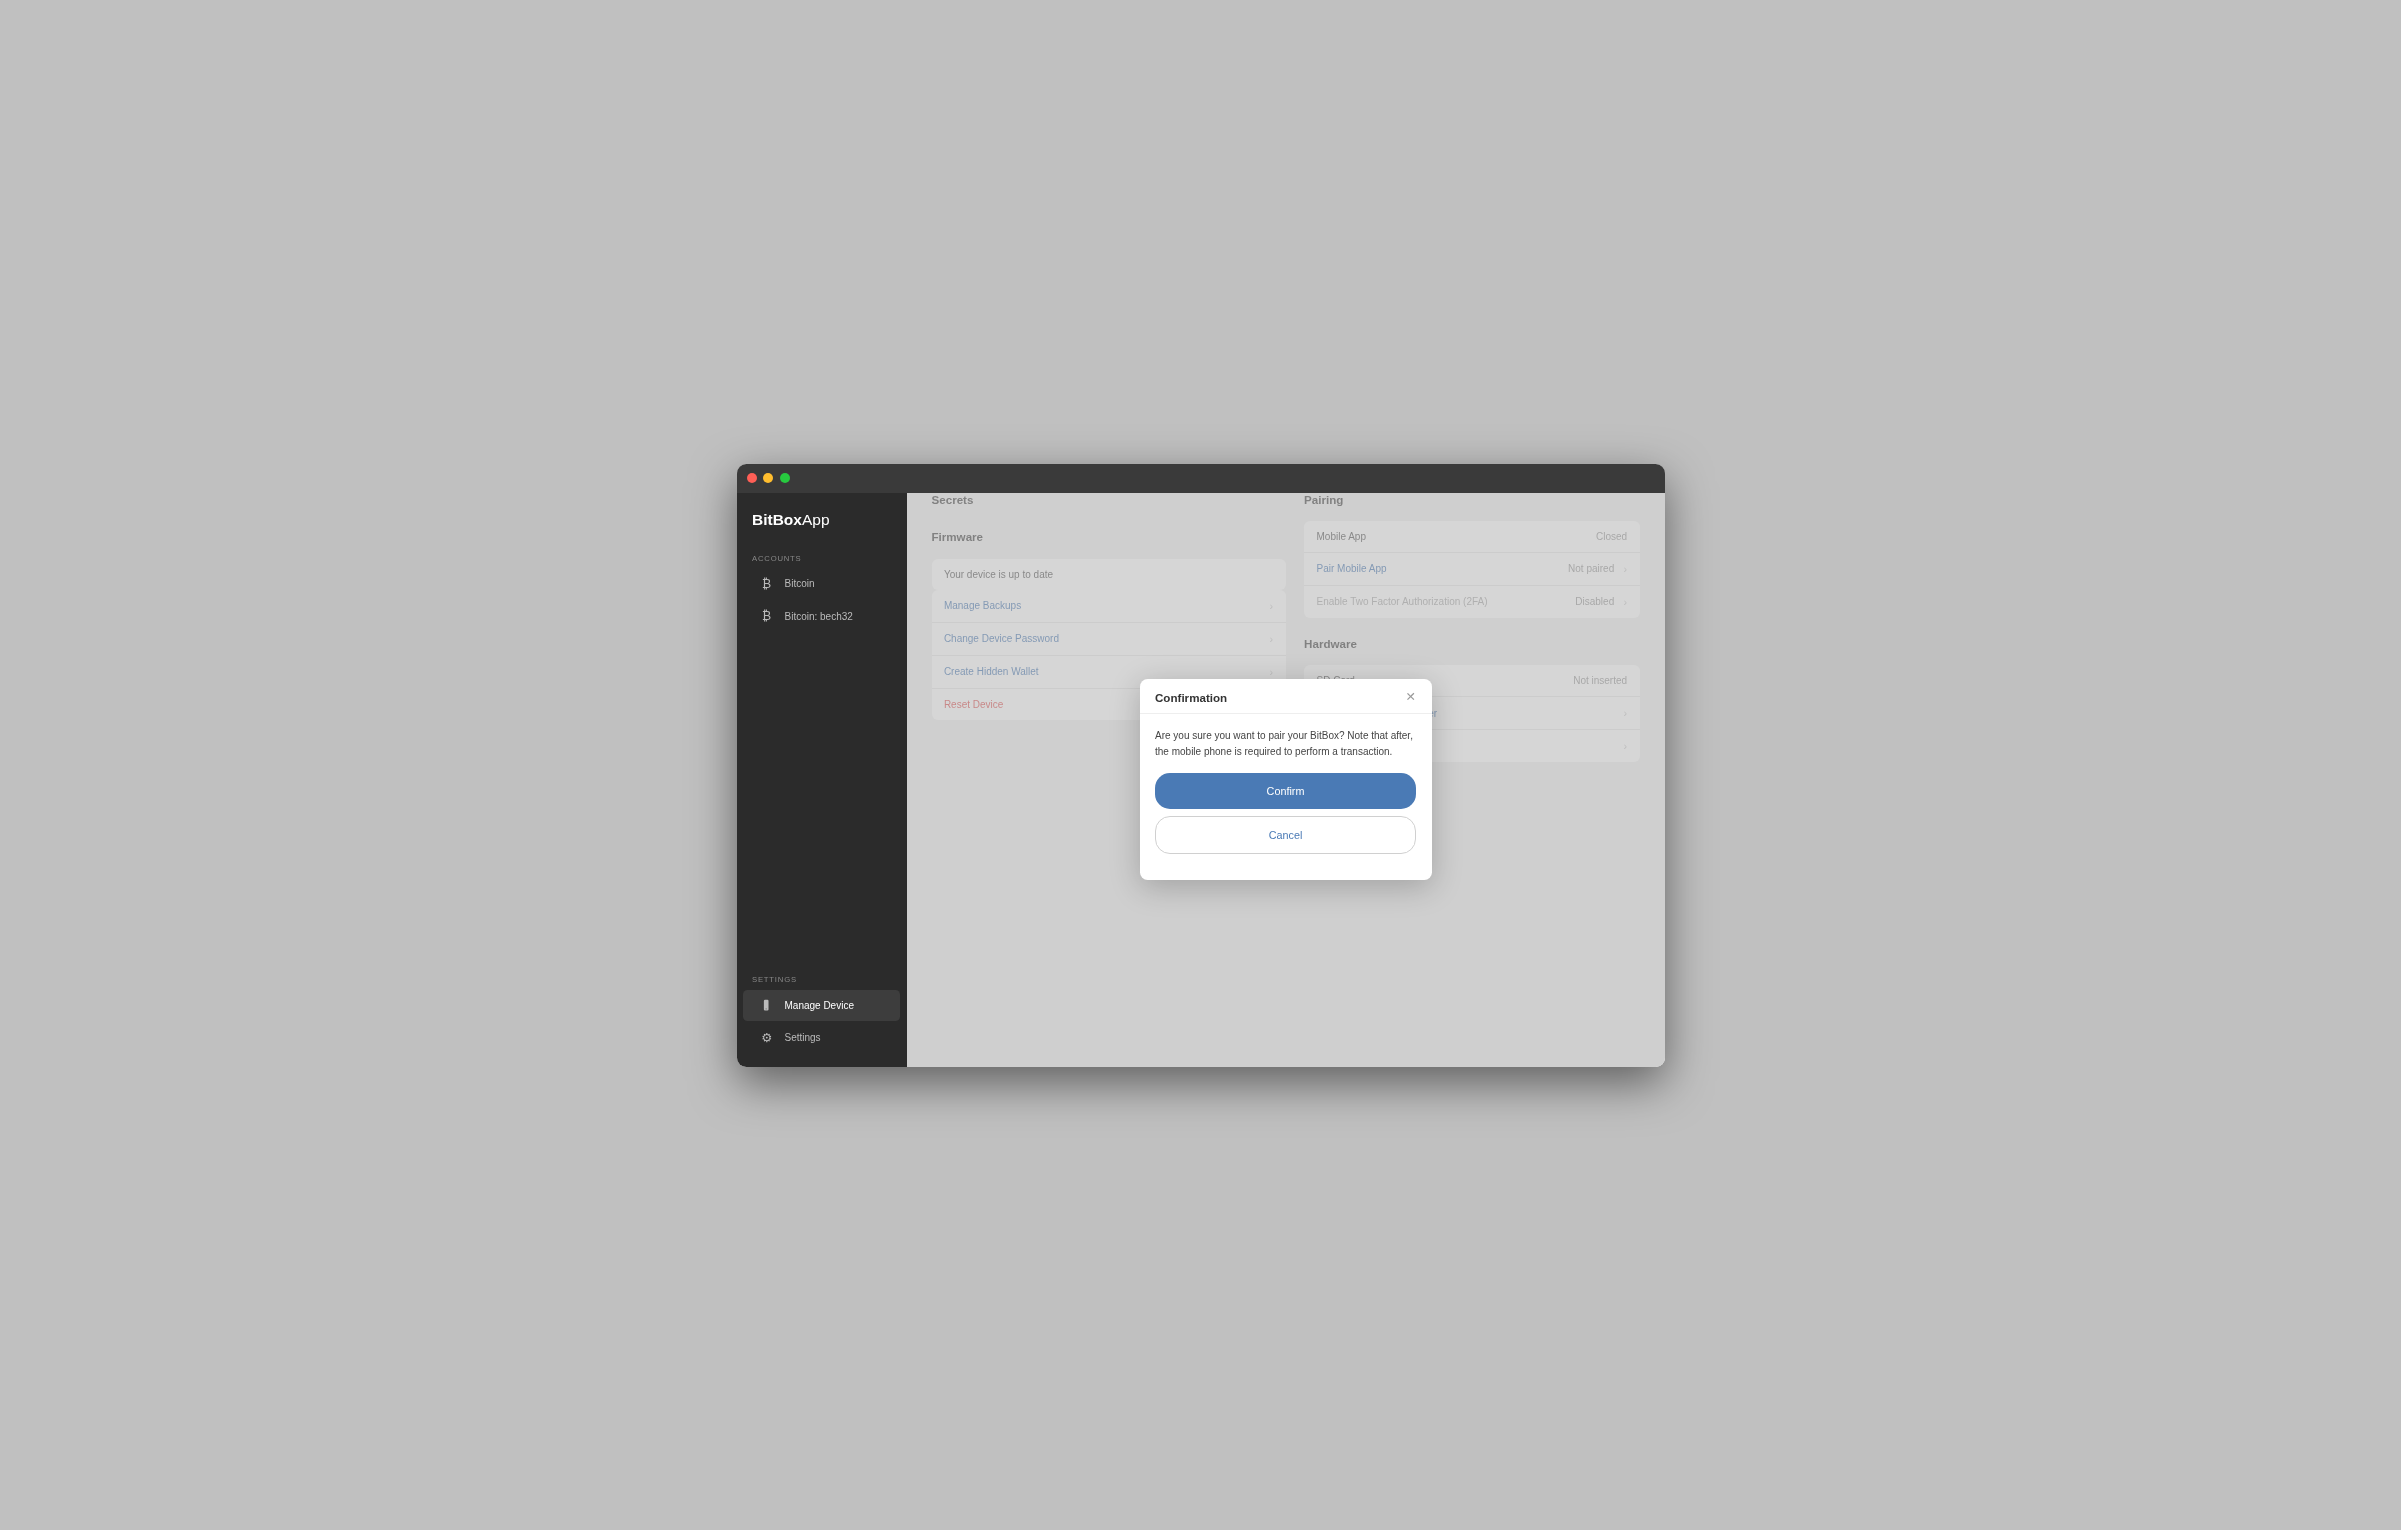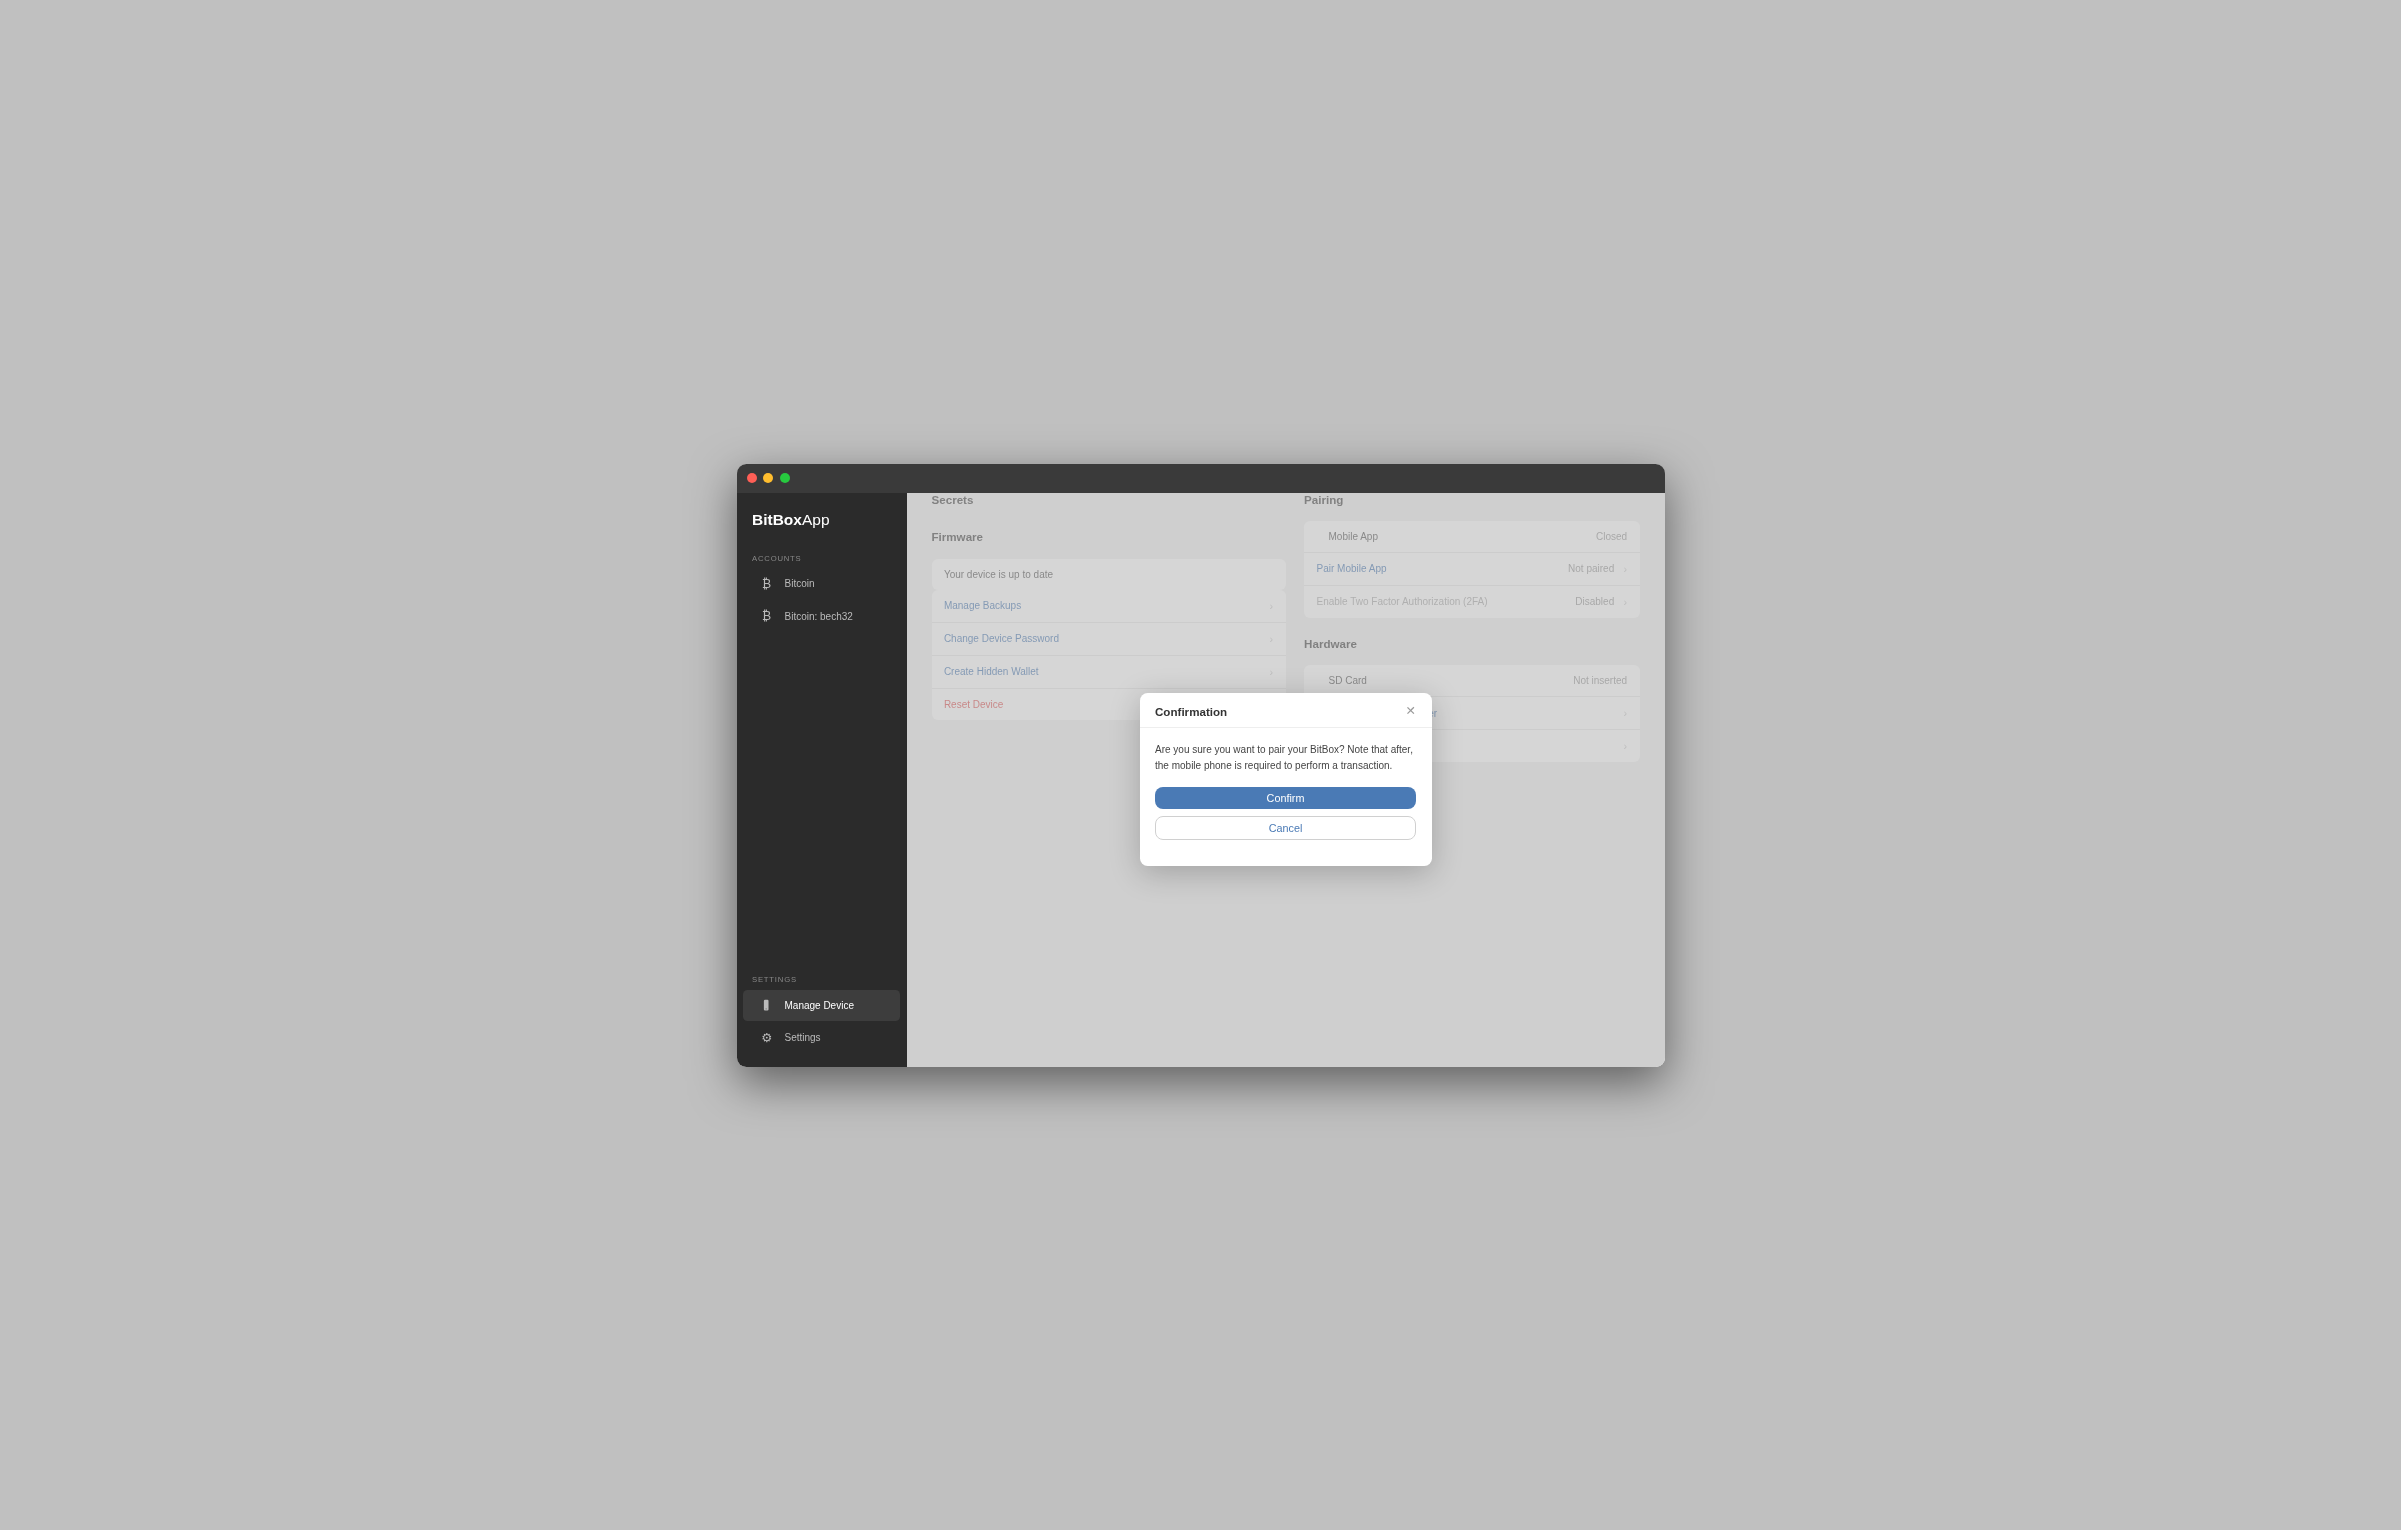--- a/index.html
+++ b/index.html
@@ -154,21 +154,20 @@
       font-size: 10px;
       text-decoration: none;
     }
     .list-item-danger {
       color: #e05252;
       font-size: 10px;
     }
     .list-item-label {
       color: #555;
       font-size: 10px;
-      margin-left: 12px;
     }
     .list-item-value {
       color: #999;
       font-size: 10px;
     }
     .list-item-chevron {
       color: #ccc;
       font-size: 10.8px;
       margin-left: 6.2px;
     }
@@ -232,22 +231,22 @@
       padding: 14px 15.5px;
     }
     .modal-text {
       font-size: 10px;
       color: #444;
       line-height: 1.6;
       margin-bottom: 12.4px;
     }
     .modal-btn {
       width: 100%;
-      padding: 5px;
-      border-radius: 8px;
+      padding: 12px;
+      border-radius: 15px;
       font-size: 10.8px;
       cursor: pointer;
       border: none;
       margin-bottom: 7.7px;
     }
     .modal-btn-confirm {
       background: #4a7ab5;
       color: #fff;
     }
     .modal-btn-cancel {

